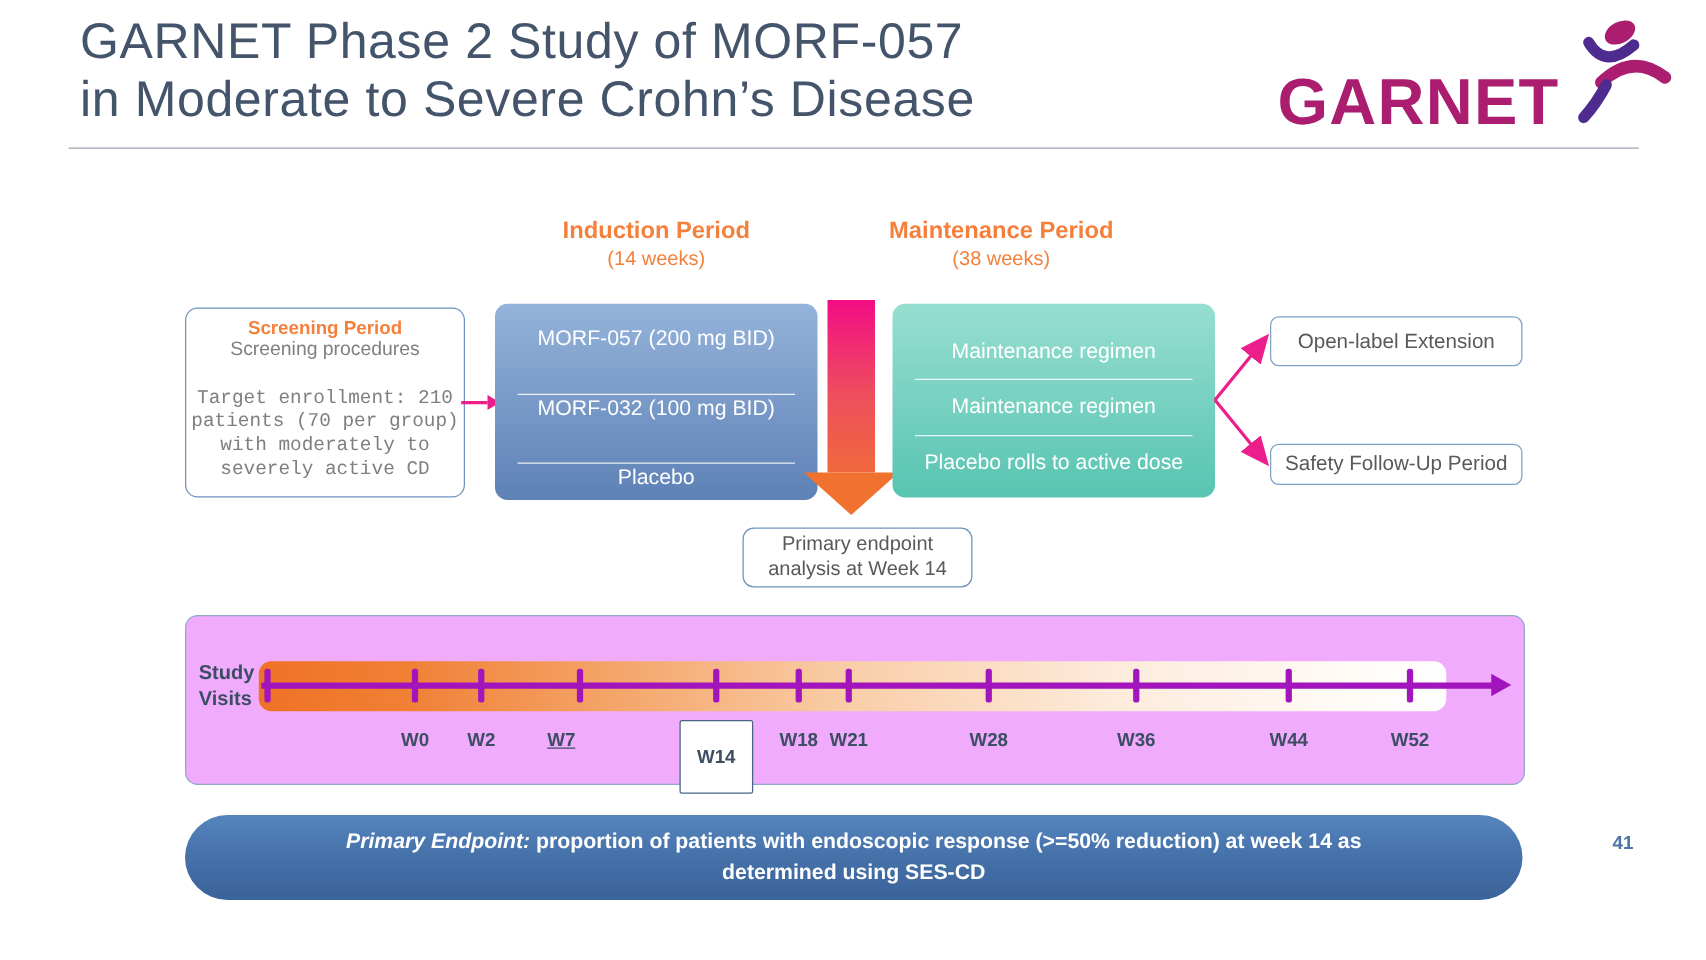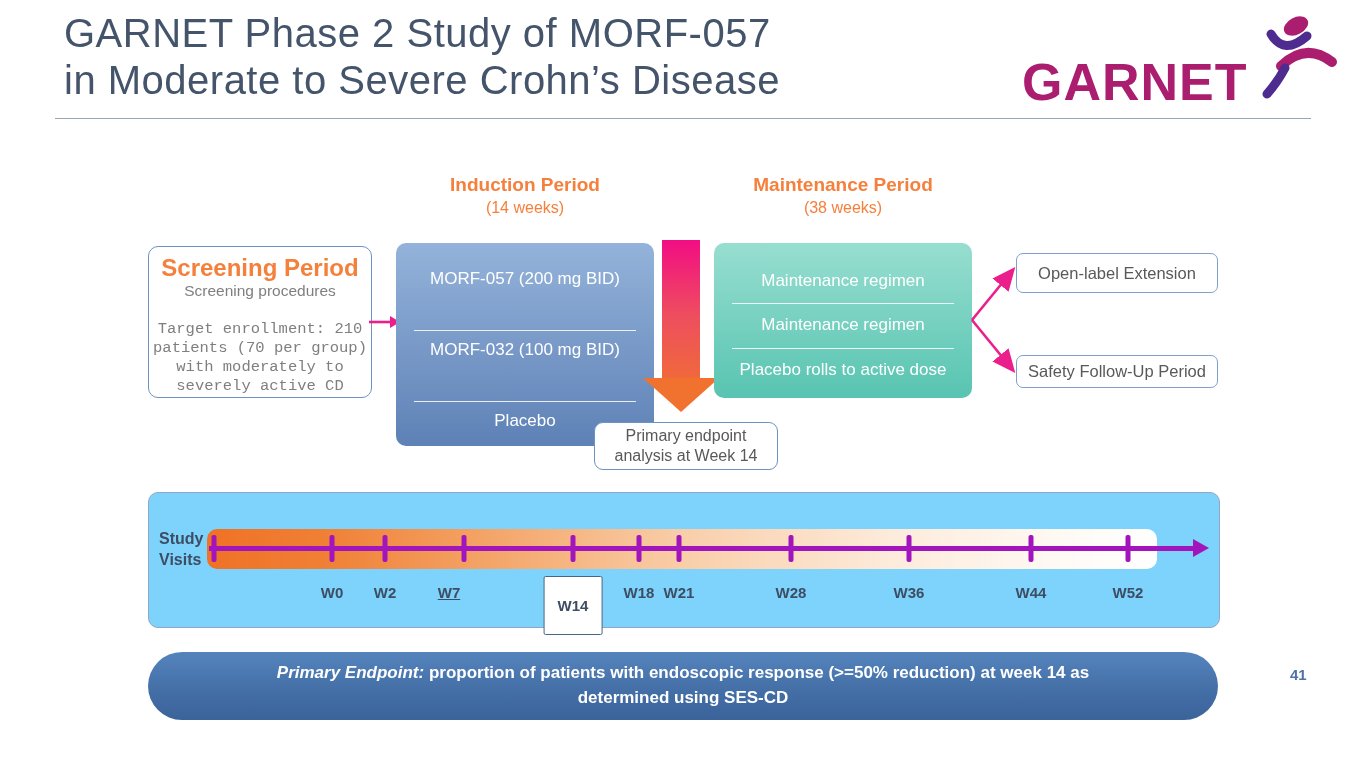--- a/index.html
+++ b/index.html
@@ -15,34 +15,34 @@
   .logo { position:absolute; left:1022px; top:40px; width:300px; height:80px; }
   .logo-text { position:absolute; left:0; top:12px; font-size:52px; font-weight:700;
                color:#AB1E6F; letter-spacing:1px; }
   .logo-figure { position:absolute; left:222px; top:-32px; }
 
   
   .period-head { position:absolute; width:258px; text-align:center; }
   .period-head .p-title { font-size:19px; font-weight:700; color:#F5803C; }
   .period-head .p-dur   { font-size:16px; color:#F5803C; margin-top:3px; }
   .ph-induction   { left:396px; top:174px; }
-  .ph-maintenance { left:714px; top:174px; }
+  .ph-maintenance { left:672px; top:174px; }
 
   
   .screening-box { position:absolute; left:148px; top:246px; width:224px; height:152px;
                    border:1.5px solid #6E93C0; border-radius:10px; background:#fff;
                    text-align:center; padding:7px 4px 0 4px; }
-  .screening-box .s-title { font-size:24px; font-weight:700; color:#F5803C; }
+  .screening-box .s-title { font-size:15px; font-weight:700; color:#F5803C; }
   .screening-box p { font-size:15.5px; color:#7F7F7F; line-height:1.22; }
   .screening-box .s-p2 { margin-top:19px;font-family:Liberation Mono, monospace; }
 
   
   .arm-box { position:absolute; width:258px; border-radius:10px; display:flex;
              flex-direction:column; padding:16px 0 6px 0; }
-  .arm-box-induction { left:396px; top:243px; height:203px;
+  .arm-box-induction { left:396px; top:243px; height:157px;
              background:linear-gradient(180deg,#94B3DA 0%,#5E81B6 100%);gap:32px; }
   .arm-box-maintenance { left:714px; top:243px; height:155px;
              background:linear-gradient(180deg,#97DED0 0%,#58C4B1 100%); }
   .arm-row { flex:1; display:flex; align-items:center; justify-content:center;
              color:#fff; font-size:17px; position:relative; }
   .arm-row + .arm-row::before { content:""; position:absolute; top:0; left:7%; right:7%;
              height:1px; background:rgba(255,255,255,0.85); }
 
   
   .big-arrow-shaft { position:absolute; left:662px; top:240px; width:38px; height:138px;
@@ -63,21 +63,21 @@
   .ob-safety { top:355px; height:33px; }
 
   
   .pe-box { position:absolute; left:594px; top:422px; width:184px; height:48px;
             border:1.5px solid #6E93C0; border-radius:9px; background:#fff;
             display:flex; align-items:center; justify-content:center; text-align:center;
             font-size:16px; color:#595959; line-height:1.25; padding:2px 6px; }
 
   
   .timeline { position:absolute; left:148px; top:492px; width:1072px; height:136px;
-              border:1.5px solid #8FA8C8; border-radius:10px; background:#7dd3fc; }
+              border:1.5px solid #8FA8C8; border-radius:10px; background:#f0abfc; }
   .tl-label { position:absolute; left:10px; top:36px; width:50px; font-size:16px;
               font-weight:700; color:#3D4D63; line-height:1.3; }
   .tl-bar { position:absolute; left:58px; top:36px; width:950px; height:40px;
             border-radius:10px;
             background:linear-gradient(90deg,#EF7226 0%,#F07F34 12%,#F4A569 30%,
                         #F9CEA9 50%,#FDEBDB 72%,#FFFBF7 92%,#ffffff 100%); }
   .tl-line { position:absolute; left:60px; top:53px; width:988px; height:5px;
              background:#A215BC; }
   .tl-arrowhead { position:absolute; left:1044px; top:46px; width:0; height:0;
              border-top:9px solid transparent; border-bottom:9px solid transparent;

